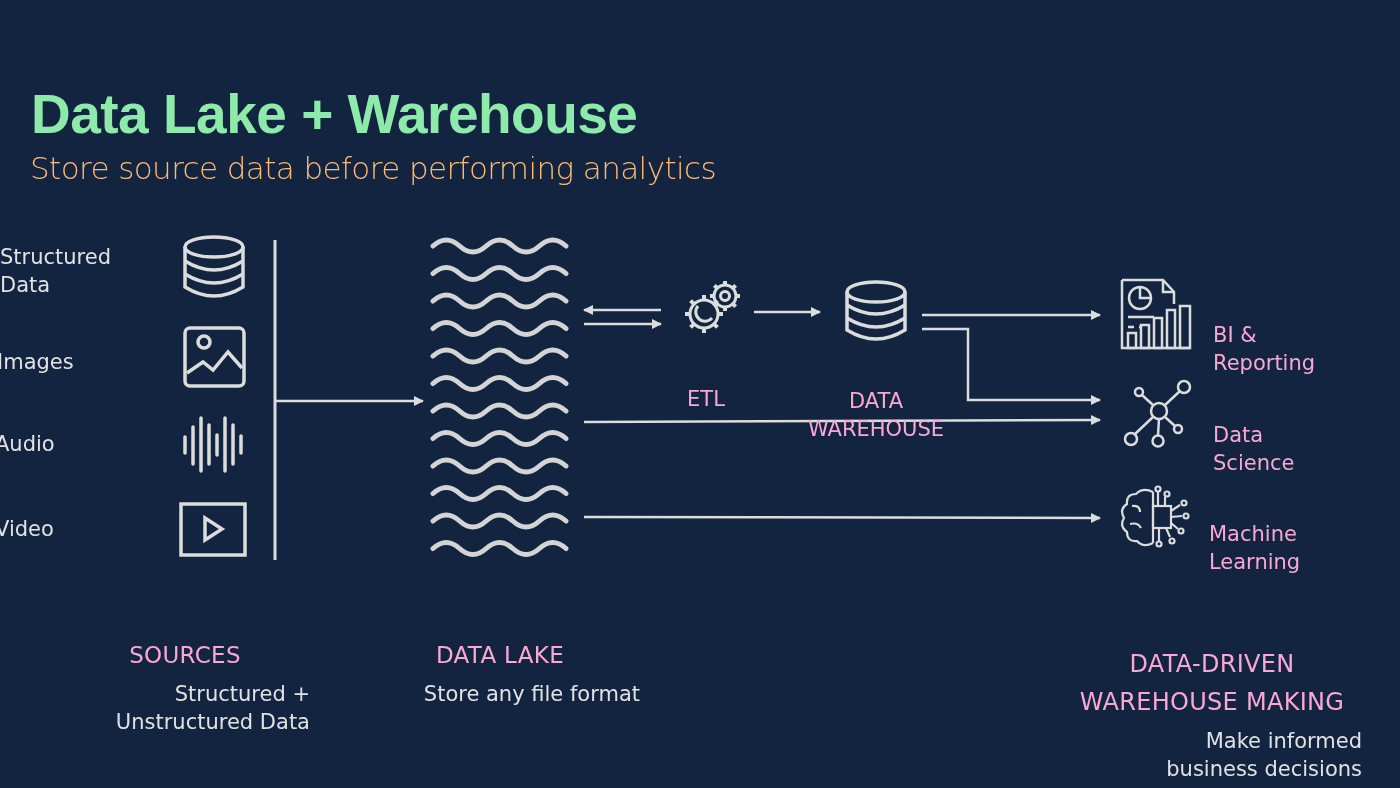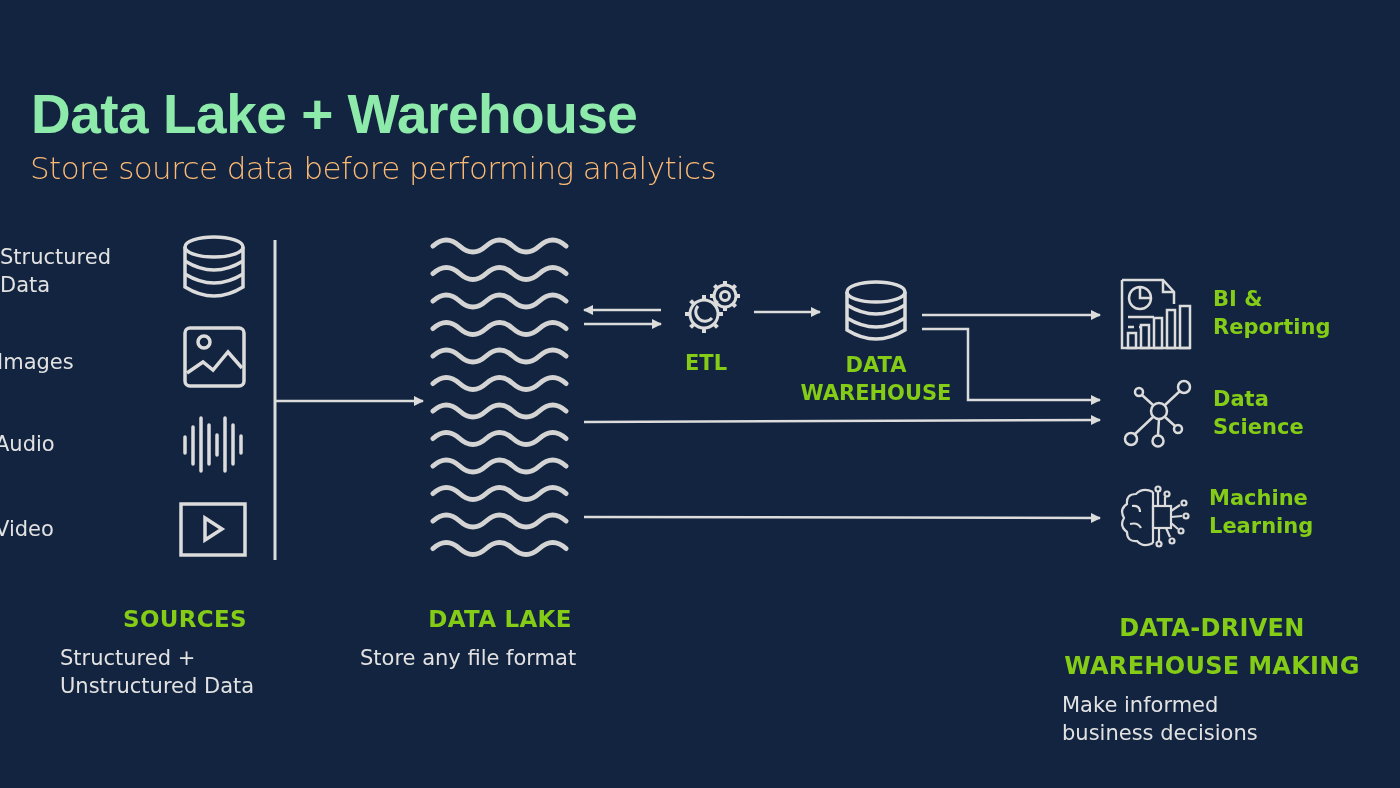--- a/index.html
+++ b/index.html
@@ -18,23 +18,23 @@
     color: #8eeaaa; white-space: nowrap;
   }
   .subtitle {
     left: 30px; top: 150px;
     font-size: 31px; font-weight: 300; color: #fdba74; white-space: nowrap;
     letter-spacing: -0.6px;
   }
   .src-label {
     font-size: 21px; color: #e2e2e2; width: 150px; line-height: 28px;
   }
-  .green { color: #84cc16; font-weight: bold; }
+  .green { color: #f9a8d4; font-weight: normal; margin-top: 36px; }
   .sec-head { font-size: 23px; text-align: center; letter-spacing: 0.3px; }
-  .sec-desc { font-size: 21px; text-align: left; color: #e2e2e2; line-height: 28px; }
+  .sec-desc { font-size: 21px; text-align: right; color: #e2e2e2; line-height: 28px; }
   .out-label { font-size: 21px; line-height: 28px; }
   svg.diagram { position: absolute; left: 0; top: 0; }
   .stroke { stroke: #dcdcdc; fill: none; }
 </style>
 </head>
 <body>
 
 <div class="abs title">Data Lake + Warehouse</div>
 <div class="abs subtitle">Store source data before performing analytics</div>
 

